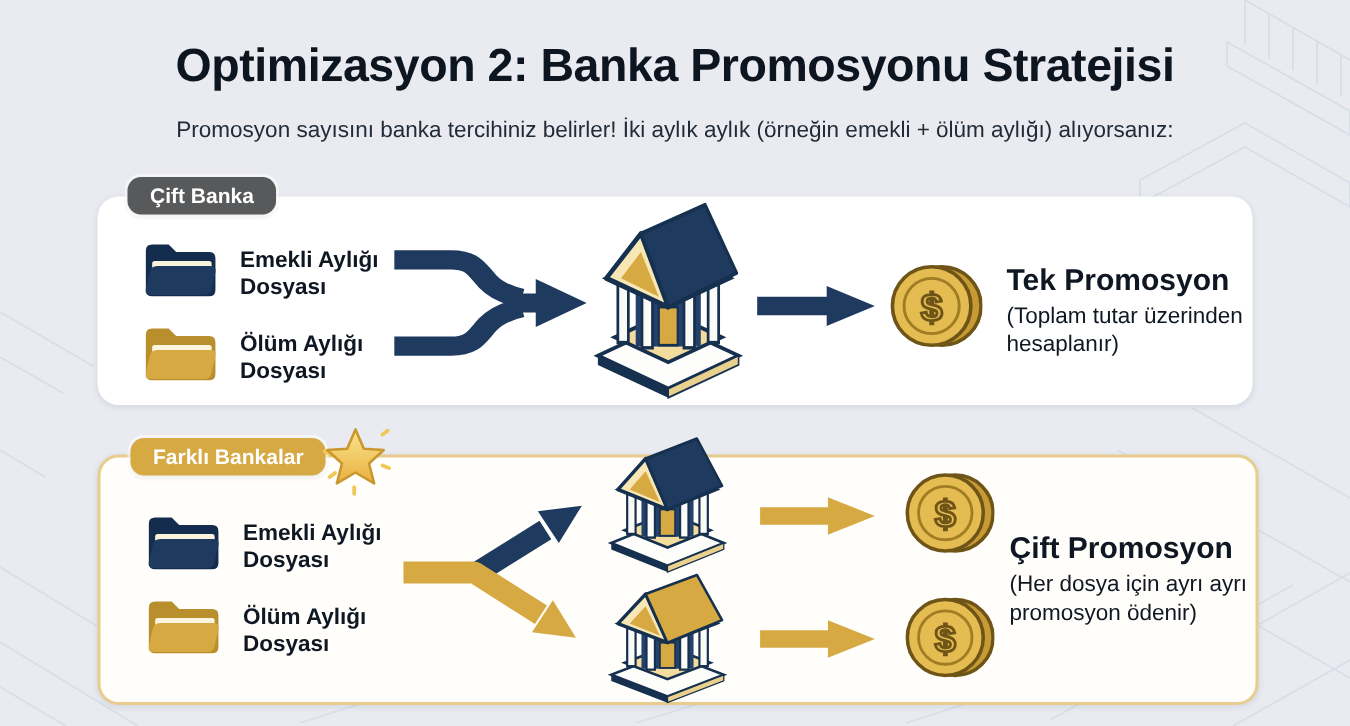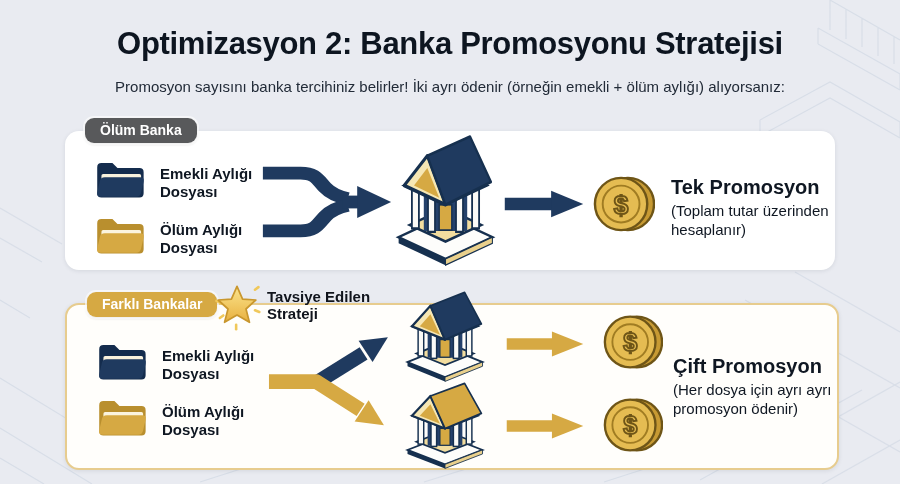--- a/index.html
+++ b/index.html
@@ -75,24 +75,24 @@
     <path d="M760 120 L830 82 L900 122 M760 120 L760 136 M900 122 L900 138 M760 136 L830 98 L900 138"></path>
     <path d="M745 300 L900 388 M795 272 L900 332 M742 362 L900 452 M758 462 L900 382 M700 480 L862 390 M822 484 L900 440"></path>
     <path d="M0 208 L62 244 M0 238 L42 262 M0 300 L30 318 M0 378 L82 428 M0 428 L92 484 M0 458 L44 484"></path>
     <path d="M200 482 L332 440 M424 482 L560 440 M604 482 L722 444"></path>
   </g>
 </svg>
 
 <div class="layer">
 
   <div class="title">Optimizasyon 2: Banka Promosyonu Stratejisi</div>
-  <div class="subtitle">Promosyon sayısını banka tercihiniz belirler! İki ayrı ödenir (örneğin emekli + ölüm aylığı) alıyorsanız:</div>
+  <div class="subtitle">Promosyon sayısını banka tercihiniz belirler! İki aylık aylık (örneğin emekli + ölüm aylığı) alıyorsanız:</div>
 
   <div class="panel" id="panel-same">
-    <div class="badge gray">Ölüm Banka</div>
+    <div class="badge gray">Çift Banka</div>
 
     <div class="folder-row pos-a">
       <svg class="f-icon" viewBox="0 0 64 52">
         <path d="M5 12 q0-5 5-5 h13 l6 6 h26 q5 0 5 5 v25 q0 5 -5 5 H10 q-5 0 -5 -5 z" fill="#142c4d"></path>
         <rect x="10" y="20" width="47" height="11" rx="2" fill="#f9f2dd"></rect>
         <path d="M14 24 h42 q5 0 4 5 l-3 13 q-1 5 -6 5 H9 q-5 0 -4 -5 l3 -13 q1 -5 6 -5 z" fill="#1f3a5f"></path>
       </svg>
       <div class="f-label">Emekli Aylığı Dosyası</div>
     </div>
 
@@ -163,21 +163,20 @@
       </defs>
       <g stroke="#f0c85a" stroke-width="3" stroke-linecap="round">
         <line x1="4" y1="22" x2="10" y2="25"></line>
         <line x1="49" y1="9" x2="53" y2="6"></line>
         <line x1="49" y1="33" x2="54" y2="35"></line>
         <line x1="27" y1="50" x2="27" y2="55"></line>
         <line x1="8" y1="42" x2="12" y2="39"></line>
       </g>
       <path d="M28 5 L34.5 20 L50 21 L38.5 31.5 L42.5 47 L28 38.5 L13.5 47 L17.5 31.5 L6 21 L21.5 20 Z" fill="url(#starg)" stroke="#c9972e" stroke-width="2" stroke-linejoin="round"></path>
     </svg>
-    <div class="star-label">Tavsiye Edilen Strateji</div>
 
     <div class="folder-row pos-c">
       <svg class="f-icon" viewBox="0 0 64 52">
         <path d="M5 12 q0-5 5-5 h13 l6 6 h26 q5 0 5 5 v25 q0 5 -5 5 H10 q-5 0 -5 -5 z" fill="#142c4d"></path>
         <rect x="10" y="20" width="47" height="11" rx="2" fill="#f9f2dd"></rect>
         <path d="M14 24 h42 q5 0 4 5 l-3 13 q-1 5 -6 5 H9 q-5 0 -4 -5 l3 -13 q1 -5 6 -5 z" fill="#1f3a5f"></path>
       </svg>
       <div class="f-label">Emekli Aylığı Dosyası</div>
     </div>
 

